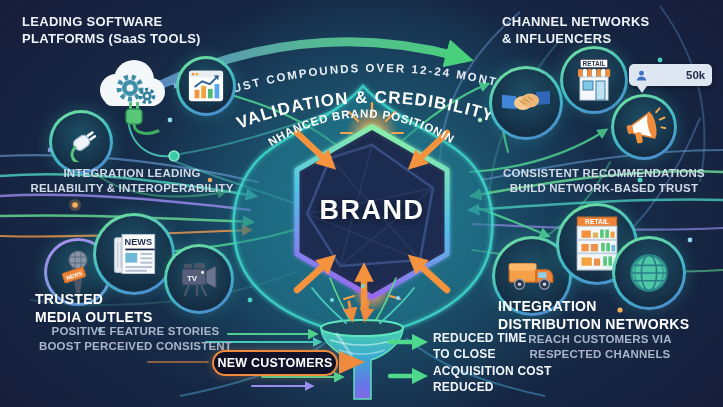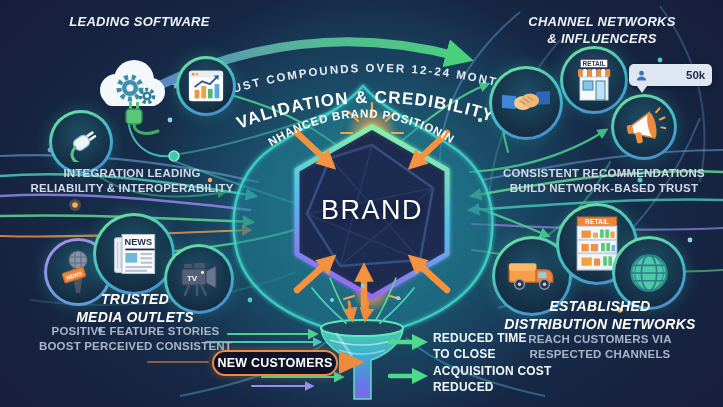--- a/index.html
+++ b/index.html
@@ -4,32 +4,32 @@
 <style>
   html,body{margin:0;padding:0;background:#0d0a1c;}
   #stage{
     position:relative;width:723px;height:407px;overflow:hidden;
     font-family:"Liberation Sans",sans-serif;
     background:
       radial-gradient(circle 300px at 372px 208px, rgba(52,185,195,.42), rgba(32,120,150,.22) 55%, rgba(0,0,0,0) 76%),
       radial-gradient(ellipse 640px 430px at 50% 52%, #17405c 0%, #16223f 60%, #1c1434 100%);
   }
   .abs{position:absolute;}
-  .title{font-weight:bold;color:#eef3fa;text-align:center;letter-spacing:.3px;line-height:1.3;font-size:13px;font-style:italic;}
+  .title{font-weight:bold;color:#eef3fa;text-align:left;letter-spacing:.3px;line-height:1.3;font-size:13px;}
   .title.big{font-size:14px;color:#fff;}
   .caption{font-weight:bold;color:#c3cddd;text-align:center;letter-spacing:.2px;line-height:1.32;font-size:11.5px;}
   .caption.dim{color:#aab5c9;}
   .line{white-space:nowrap;display:block;}
   .node{border-radius:50%;padding:3px;background:linear-gradient(155deg,#6fdf9f 8%,#3fb8c8 55%,#4f7fd0 100%);
         box-shadow:0 0 16px rgba(60,200,185,.28);text-align:center;}
   .node.purple{background:linear-gradient(155deg,#a890ee 10%,#5a9fd8 90%);}
   .node-inner{width:100%;height:100%;border-radius:50%;box-sizing:border-box;
         background:radial-gradient(circle at 50% 38%, #1d5068, #142a40 80%);
         display:flex;align-items:center;justify-content:center;overflow:hidden;}
-  #brand-label{font-weight:normal;font-size:27px;letter-spacing:1.5px;color:#ffffff;text-align:center;
+  #brand-label{font-weight:bold;font-size:27px;letter-spacing:1.5px;color:#ffffff;text-align:center;
         text-shadow:0 2px 8px rgba(0,0,0,.55);}
   #new-customers-pill{box-sizing:border-box;width:126px;height:26px;border:2.5px solid #f08a3c;border-radius:14px;
         background:rgba(15,13,34,.88);color:#fff;font-weight:bold;font-size:12.5px;letter-spacing:.2px;
         display:flex;align-items:center;justify-content:center;box-shadow:0 0 10px rgba(240,138,60,.35);}
   .outcome{font-weight:bold;color:#f2f6fc;font-size:12px;line-height:1.3;letter-spacing:.2px;}
   #badge-50k{height:22px;border-radius:5px;background:#dde6f1;display:flex;align-items:center;gap:3px;
         padding:0 7px;box-shadow:0 1px 4px rgba(0,0,0,.4);}
   #badge-50k .badge-text{font-weight:bold;font-size:11.5px;color:#1d2a4a;padding-left:36px;}
   .badge-tail{width:0;height:0;border-left:5px solid transparent;border-right:5px solid transparent;
         border-top:7px solid #dde6f1;}
@@ -443,20 +443,21 @@
       <circle cx="20" cy="20" r="16" fill="#4fc8a8" stroke="#2a8f88" stroke-width="2"></circle>
       <ellipse cx="20" cy="20" rx="7" ry="16" fill="none" stroke="#2a7f88" stroke-width="1.5"></ellipse>
       <ellipse cx="20" cy="20" rx="13" ry="16" fill="none" stroke="#2a7f88" stroke-width="1.2" opacity=".7"></ellipse>
       <path d="M 6,13 h28 M 4,20 h32 M 6,27 h28" stroke="#2a7f88" stroke-width="1.5" fill="none"></path>
     </svg>
       </div>
   </div>
 
   <div class="abs title" style="left:22px;top:14px;width:235px">
     <span class="line">LEADING SOFTWARE</span>
+    <span class="line">PLATFORMS (SaaS TOOLS)</span>
   </div>
 
   <div class="abs caption" style="left:18px;top:166px;width:228px;color:#d2dae6">
     <span class="line">INTEGRATION LEADING</span>
     <span class="line">RELIABILITY &amp; INTEROPERABILITY</span>
   </div>
 
   <div class="abs title" style="left:502px;top:14px;width:200px">
     <span class="line">CHANNEL NETWORKS</span>
     <span class="line">&amp; INFLUENCERS</span>
@@ -471,21 +472,21 @@
     <span class="line">TRUSTED</span>
     <span class="line">MEDIA OUTLETS</span>
   </div>
 
   <div class="abs caption dim" style="left:28px;top:324px;width:215px">
     <span class="line">POSITIVE FEATURE STORIES</span>
     <span class="line">BOOST PERCEIVED CONSISTENT</span>
   </div>
 
   <div class="abs title big" style="left:498px;top:297px;width:204px">
-    <span class="line">ESTABLISHED</span>
+    <span class="line">INTEGRATION</span>
     <span class="line">DISTRIBUTION NETWORKS</span>
   </div>
 
   <div class="abs caption dim" style="left:508px;top:332px;width:184px">
     <span class="line">REACH CUSTOMERS VIA</span>
     <span class="line">RESPECTED CHANNELS</span>
   </div>
 
   <div class="abs" id="brand-label" style="left:297px;top:195px;width:150px">BRAND</div>
 

